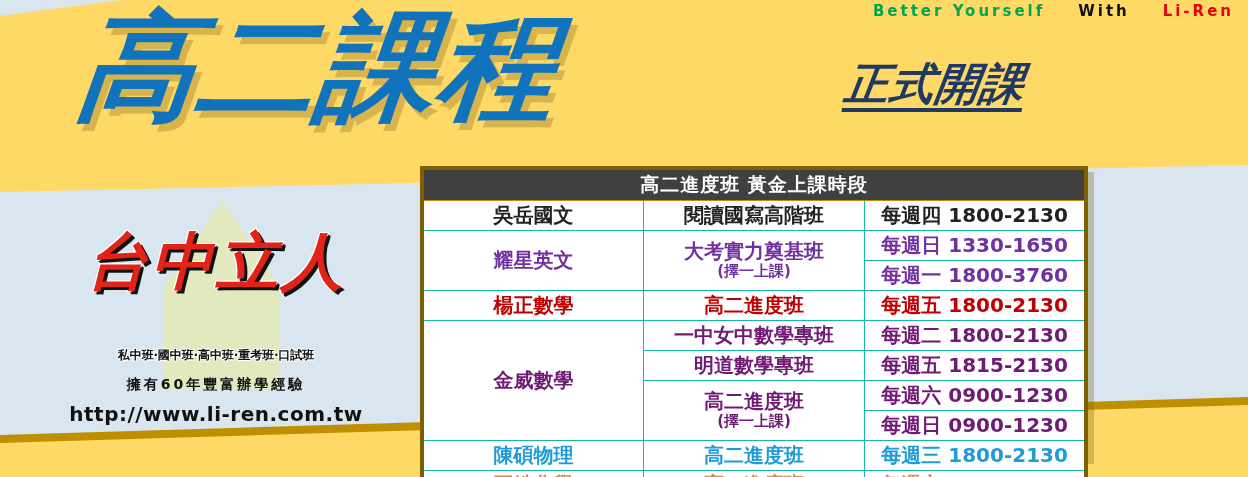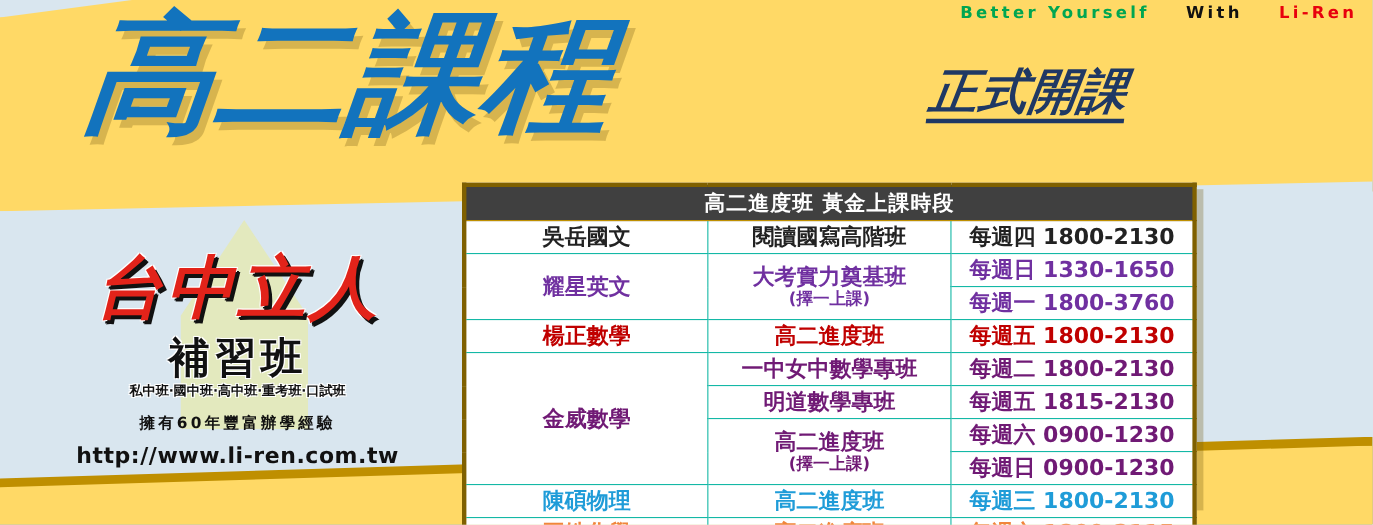--- a/index.html
+++ b/index.html
@@ -148,21 +148,20 @@
     <span>&nbsp;&nbsp;</span>
     <span class="w-liren">Li-Ren</span>
   </div>
 
   <div class="headline">高二課程</div>
   <div class="subhead">正式開課</div>
 
   <div class="logo-wrap">
     <div class="logo-arrow"></div>
     <div class="logo-main">台中立人</div>
-    <div class="logo-sub">補習班</div>
     <div class="logo-cats">私中班‧國中班‧高中班‧重考班‧口試班</div>
     <div class="logo-exp">擁有60年豐富辦學經驗</div>
     <div class="logo-url">http://www.li-ren.com.tw</div>
   </div>
 
   <div class="table-shadow"></div>
 
   <table class="sched">
     <tbody>
         <tr>

